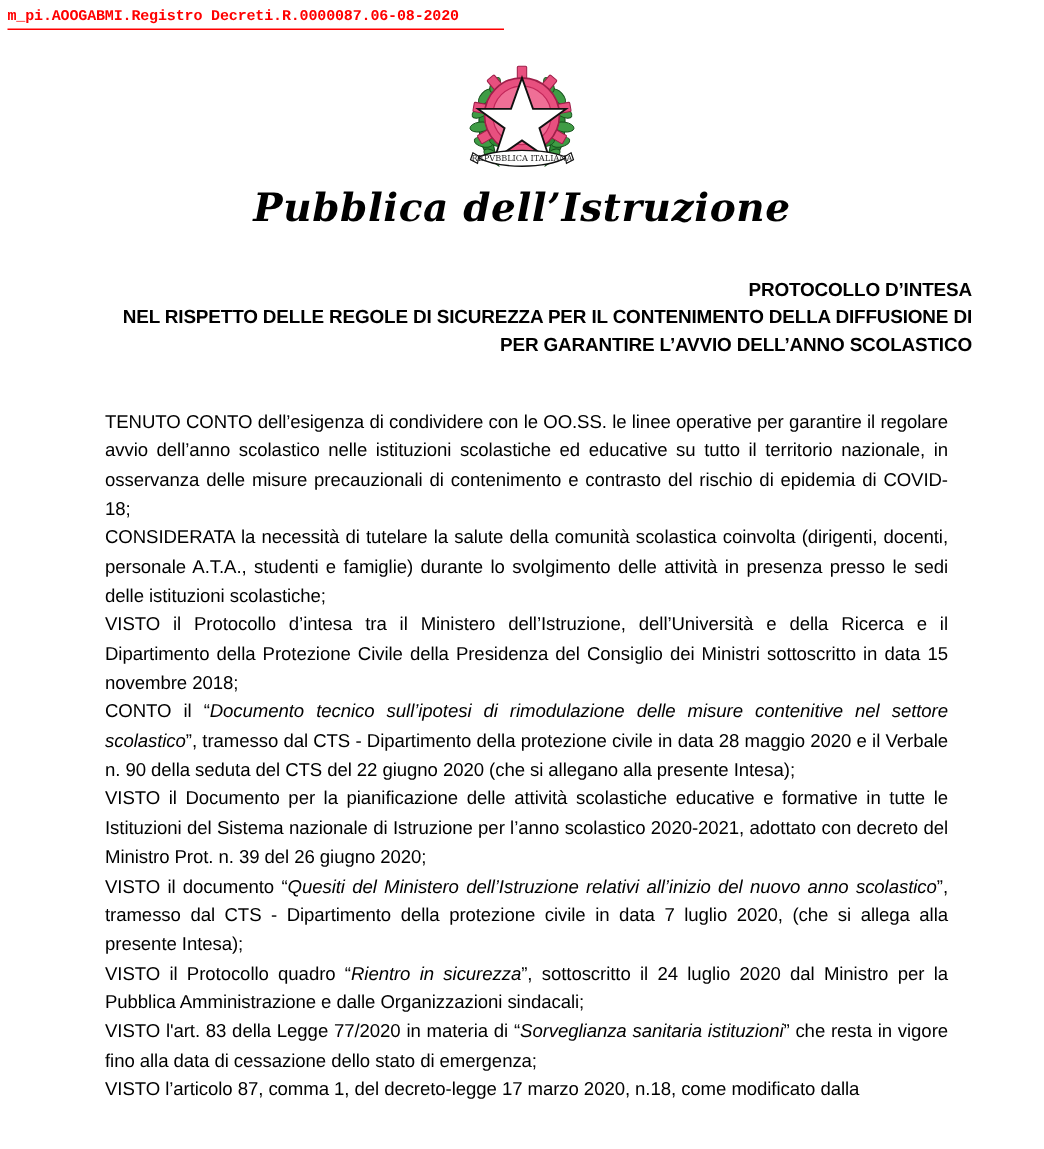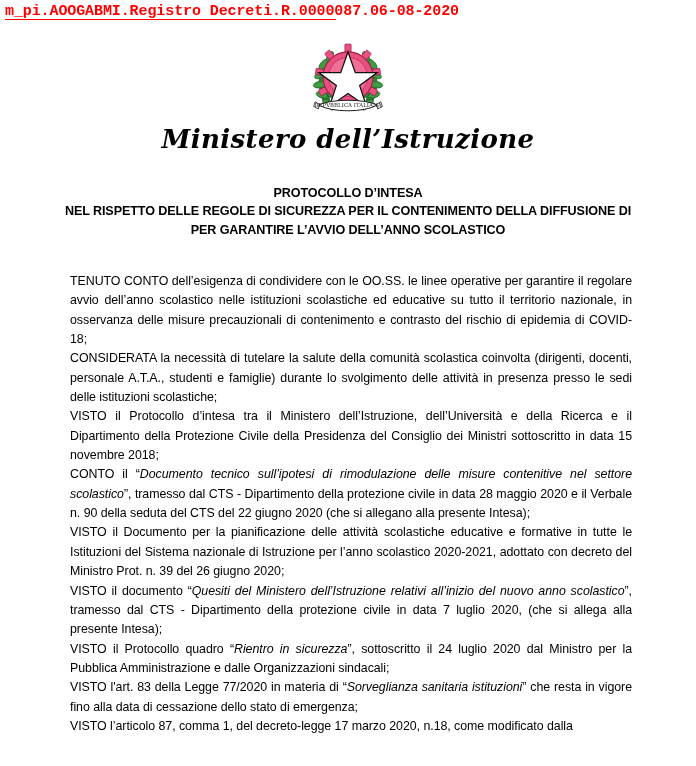--- a/index.html
+++ b/index.html
@@ -19,21 +19,21 @@
   
   .stamp-bar {
     position: absolute;
     top: 6px;
     left: 5px;
     width: 686px;
     height: 18px;
   }
   .stamp-text {
     font-family: "Liberation Mono", "DejaVu Sans Mono", monospace;
-    font-size: 15px;
+    font-size: 10px;
     font-weight: bold;
     color: #ff0000;
     letter-spacing: -0.1px;
     white-space: nowrap;
     line-height: 12px;
   }
   .stamp-rule {
     border-bottom: 1.2px solid #ff0000;
     width: 331px;
     margin-top: 1px;
@@ -74,21 +74,21 @@
     position: absolute;
     top: 184px;
     left: 48px;
     width: 600px;
     text-align: center;
     font-size: 12.6px;
     font-weight: bold;
     line-height: 18.4px;
     letter-spacing: -0.1px;
   }
-  .doc-title .tline { display: block; white-space: nowrap; }
+  .doc-title .tline { display: block; white-space: nowrap; text-align: right; }
 
   
   .body-text {
     position: absolute;
     top: 272px;
     left: 70px;
     width: 562px;
     font-size: 12.4px;
     line-height: 19.35px;
     text-align: justify;
@@ -166,21 +166,21 @@
       <g>
         <path d="M12 88 C30 80 70 80 88 88 C70 98 30 98 12 88 Z" fill="#ffffff" stroke="#111111" stroke-width="1.2"></path>
         <path d="M8 84 L13 87 L12 93 L6 90 Z" fill="#ffffff" stroke="#111111" stroke-width="1"></path>
         <path d="M92 84 L87 87 L88 93 L94 90 Z" fill="#ffffff" stroke="#111111" stroke-width="1"></path>
         <text x="50" y="91" font-family="DejaVu Serif, serif" font-size="7" fill="#222" text-anchor="middle">REPVBBLICA ITALIANA</text>
       </g>
     </svg>
   </span>
 </div>
 
-<div class="ministry">Ministero dell’Istruzione</div>
+<div class="ministry">Pubblica dell’Istruzione</div>
 
 <div class="doc-title">
   <span class="tline">PROTOCOLLO D’INTESA</span>
   <span class="tline">NEL RISPETTO DELLE REGOLE DI SICUREZZA PER IL CONTENIMENTO DELLA DIFFUSIONE DI</span>
   <span class="tline">PER GARANTIRE L’AVVIO DELL’ANNO SCOLASTICO</span>
 </div>
 
 <div class="body-text" id="body-text">
     <p><span class="kw">TENUTO CONTO</span><span> dell’esigenza di condividere con le OO.SS. le linee operative per garantire il regolare avvio dell’anno scolastico nelle istituzioni scolastiche ed educative su tutto il territorio nazionale, in osservanza delle misure precauzionali di contenimento e contrasto del rischio di epidemia di COVID-18;</span></p>
     <p><span class="kw">CONSIDERATA</span><span> la necessità di tutelare la salute della comunità scolastica coinvolta (dirigenti, docenti, personale A.T.A., studenti e famiglie) durante lo svolgimento delle attività in presenza presso le sedi delle istituzioni scolastiche;</span></p>

